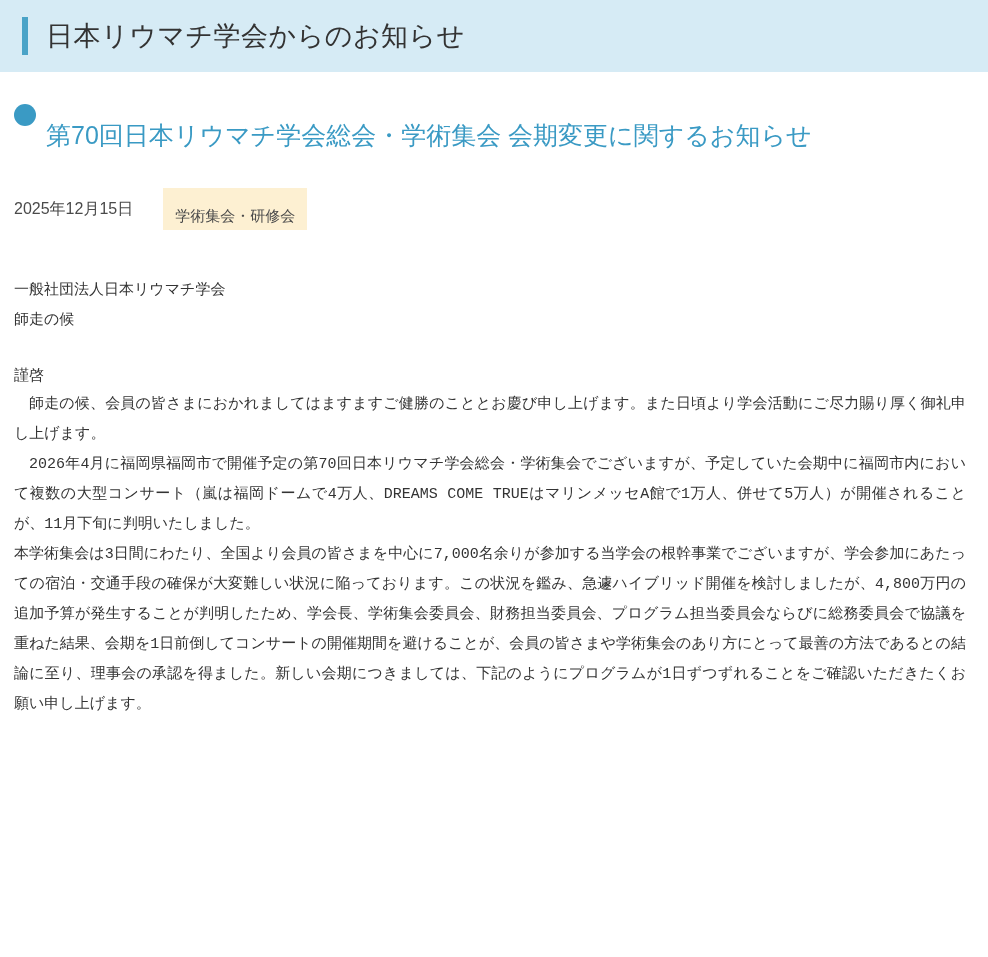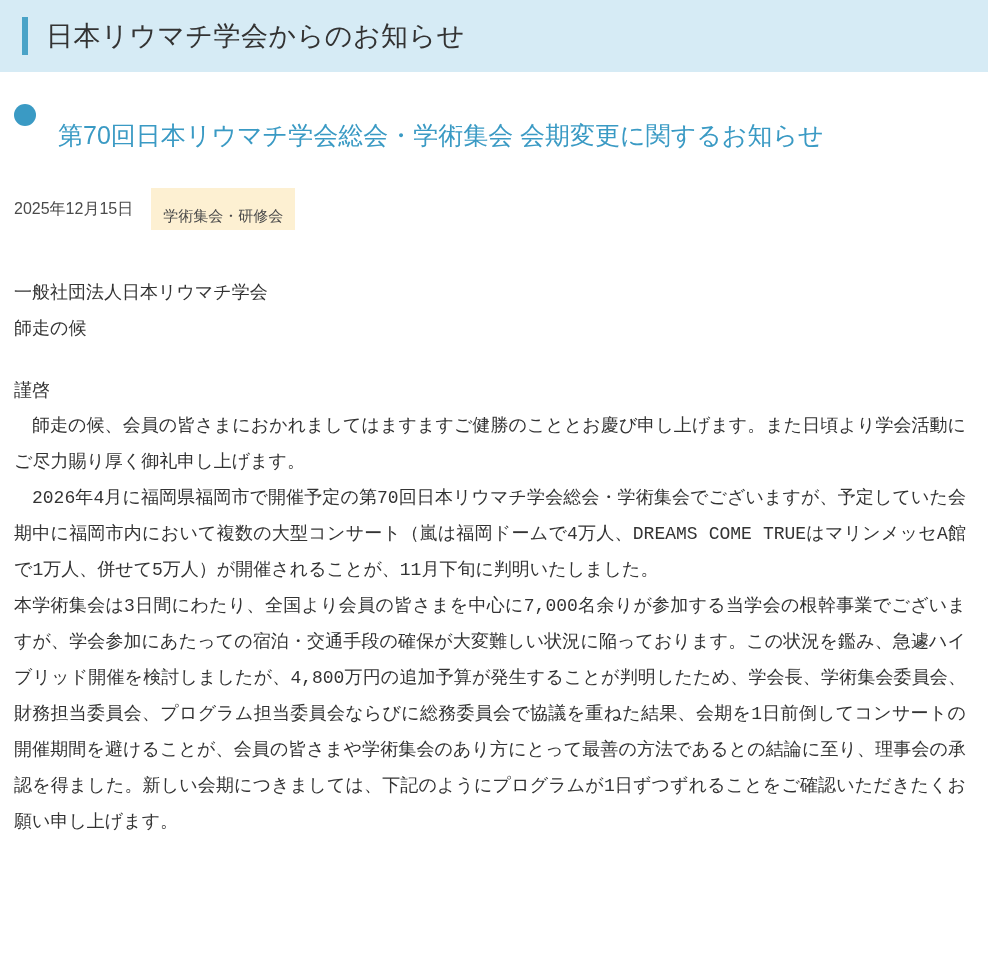--- a/index.html
+++ b/index.html
@@ -43,21 +43,20 @@
     font-weight: normal;
   }
 
   
   .article-head {
     padding: 26px 20px 0 14px;
   }
   .article-title-row {
     display: flex;
     align-items: flex-start;
-    gap: 12px;
   }
   .bullet-dot {
     width: 22px;
     height: 22px;
     border-radius: 50%;
     background: #3a9ac4;
     flex: none;
     margin-top: 6px;
     margin-right: 10px;
   }
@@ -71,35 +70,35 @@
   
   .meta-row {
     display: flex;
     align-items: center;
     margin-top: 16px;
     padding-left: 14px;
   }
   .meta-date {
     font-size: 16px;
     color: #4a4a4a;
-    margin-right: 18px;
+    margin-right: 30px;
   }
   .meta-tag {
     background: #fdf0d2;
     color: #4a4a4a;
     font-size: 15px;
     padding: 20px 12px 7px 12px;
     line-height: 1;
     display: inline-block;
   }
 
   
   .body-wrap {
     padding: 44px 22px 30px 14px;
-    font-size: 18px;
+    font-size: 15px;
     line-height: 2.0;
     color: #333333;
   }
   .body-wrap p {
     margin: 0 0 0 0;
   }
   .p-spacer { height: 26px; }
   .justified {
     text-align: justify;
     text-justify: inter-ideograph;

